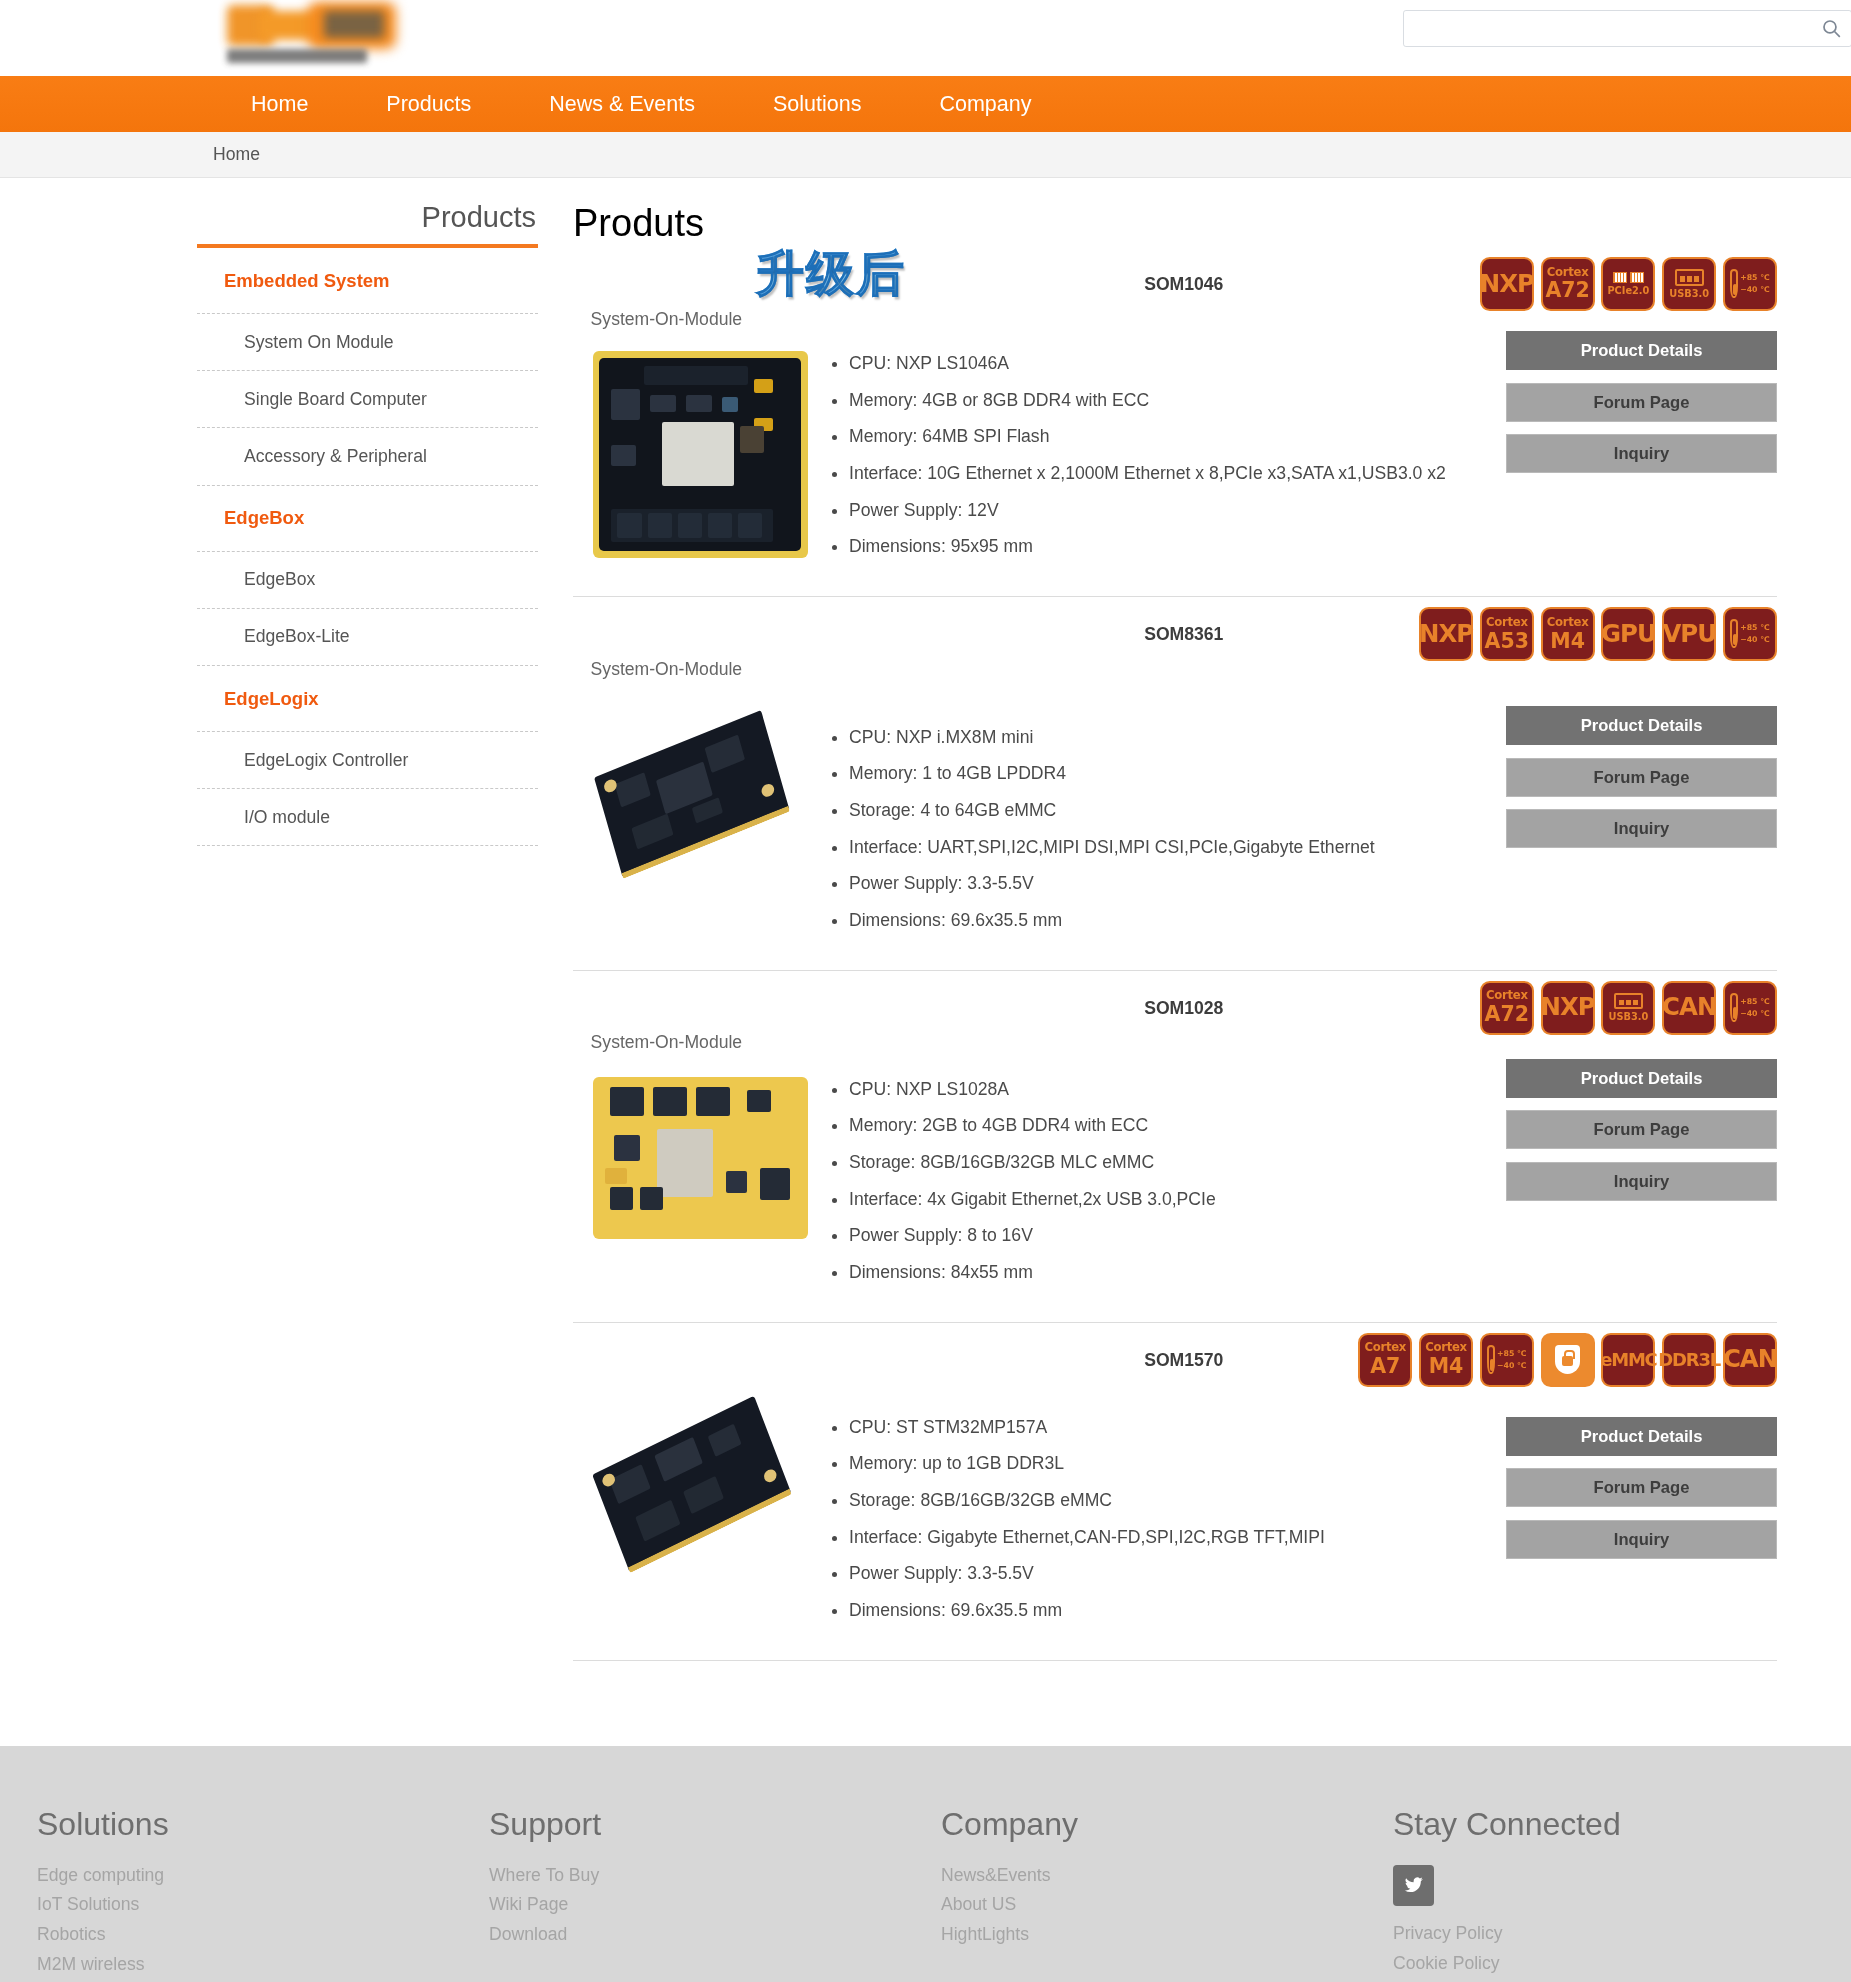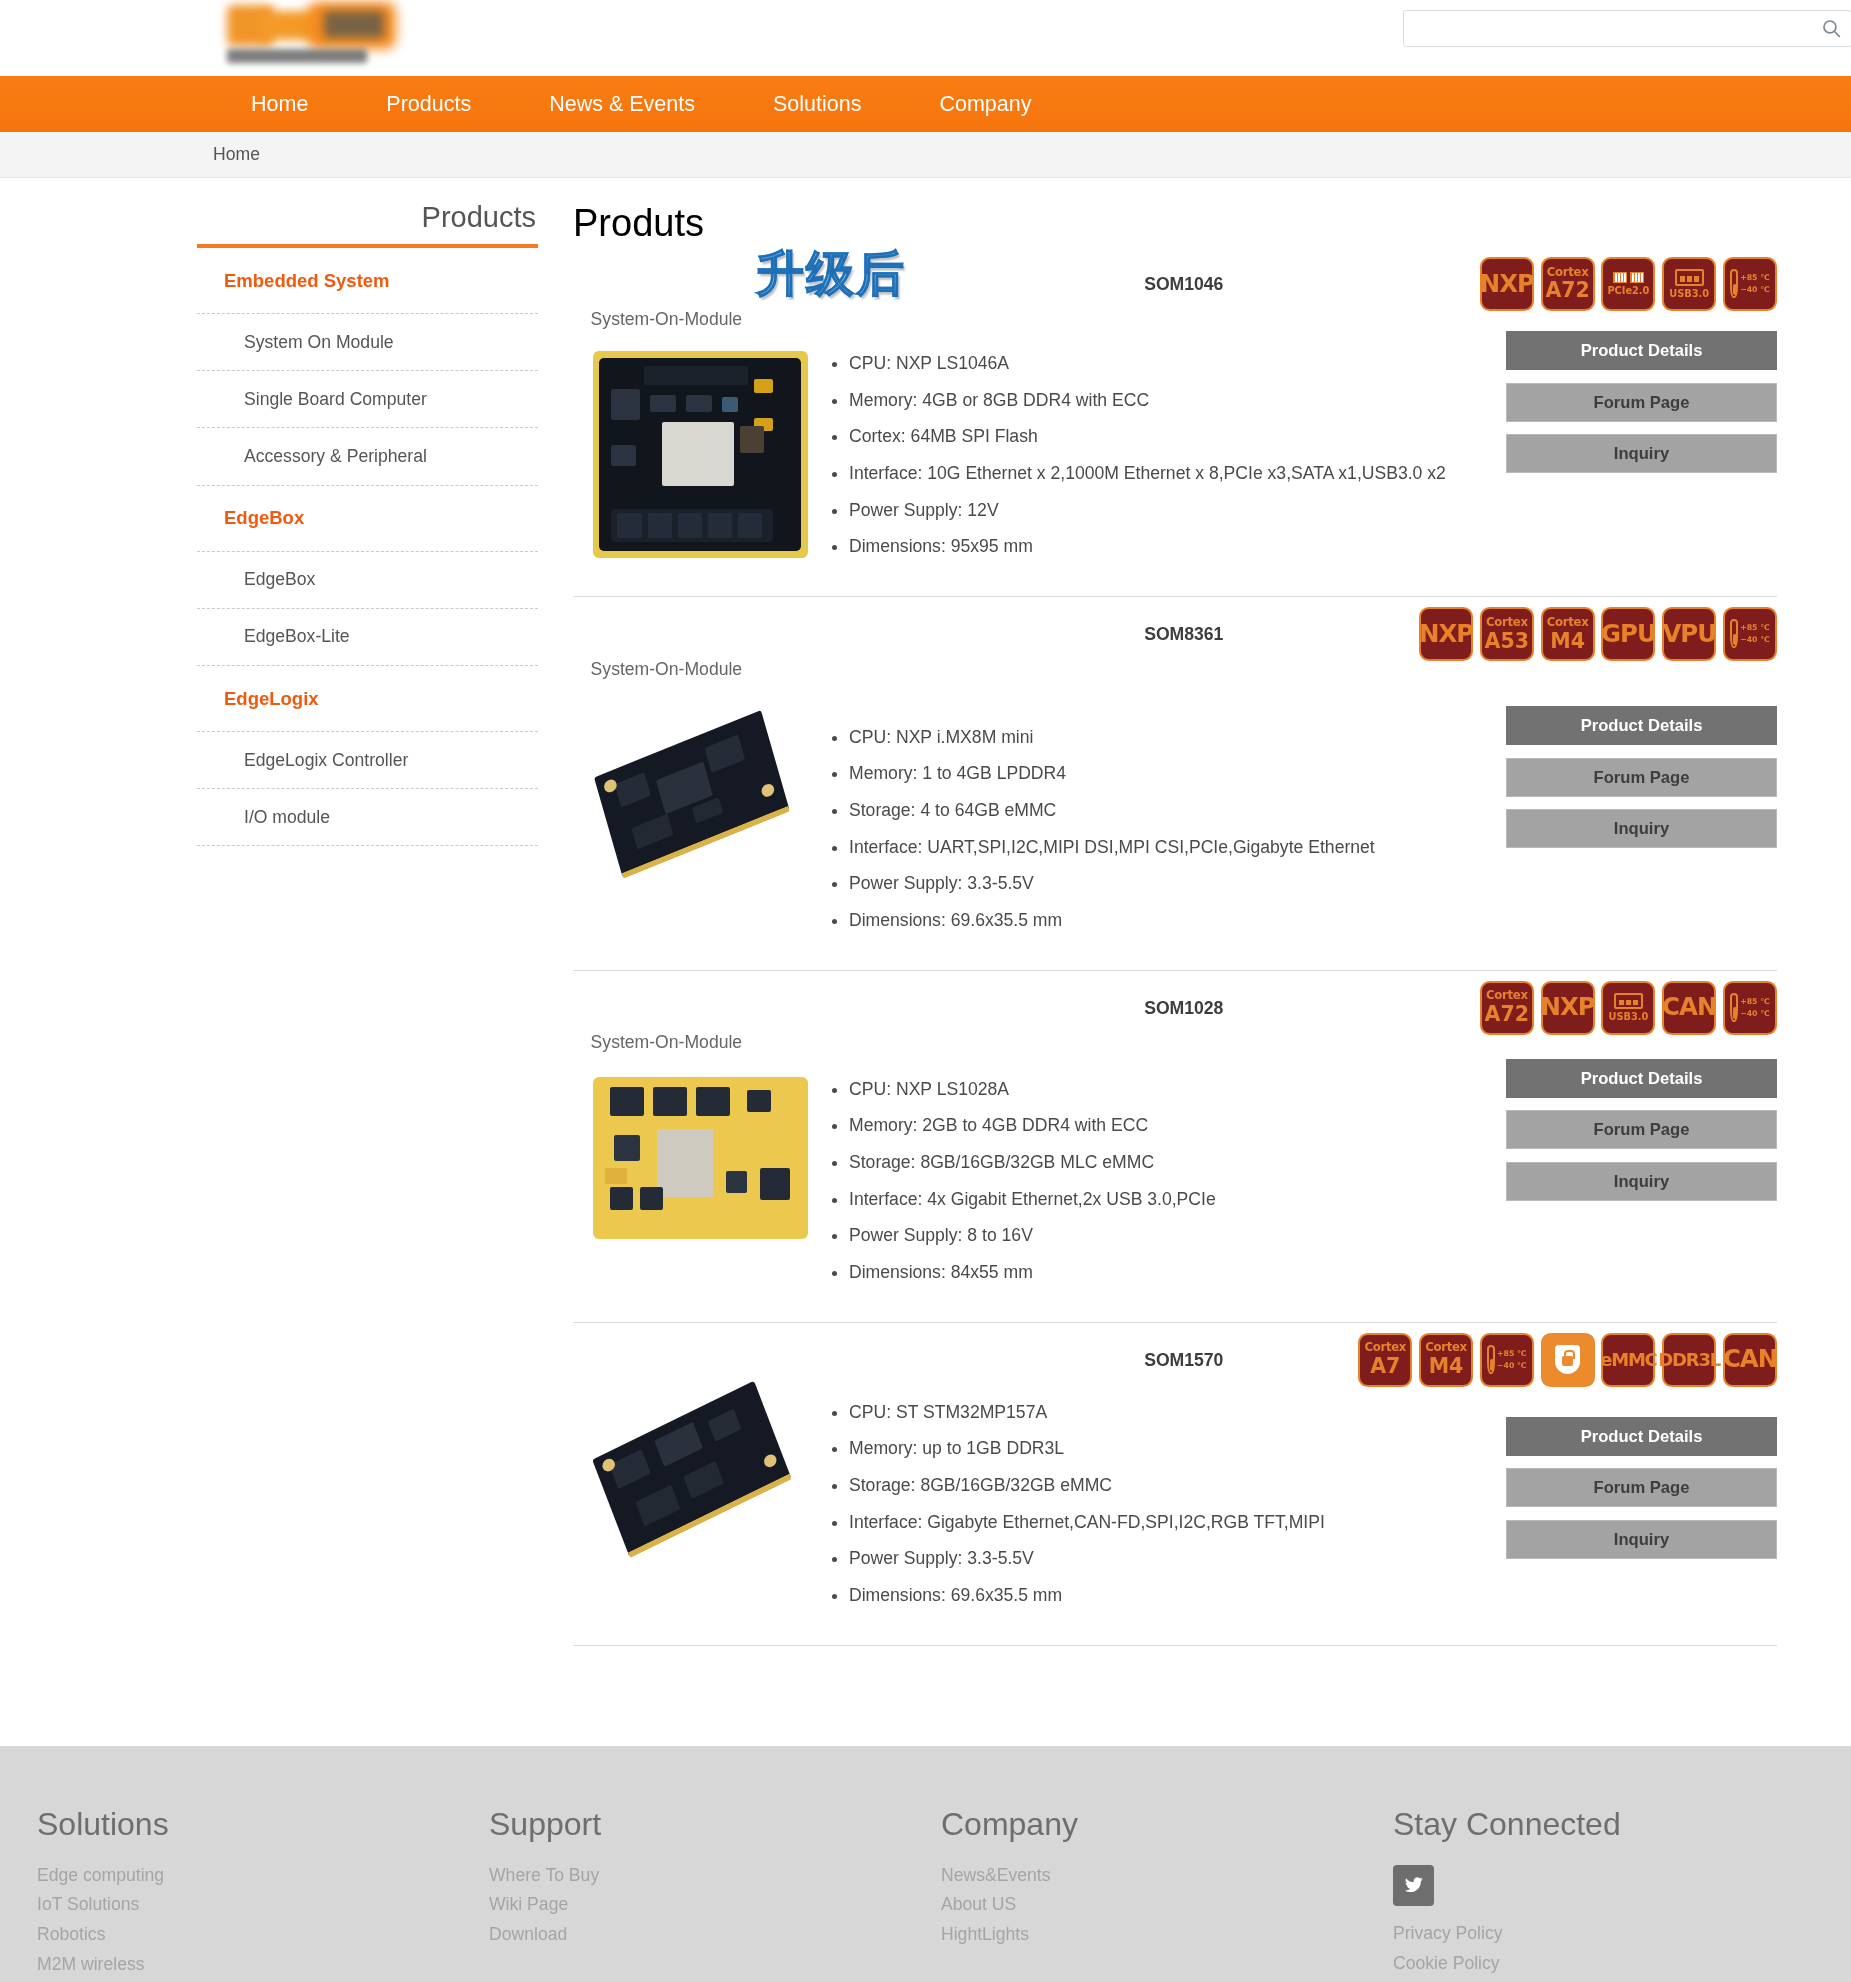--- a/index.html
+++ b/index.html
@@ -373,21 +373,21 @@
               <div class="chip" style="left:39%;top:80%;width:12%;height:13%;background:#232c38;"></div>
               <div class="chip" style="left:54%;top:80%;width:12%;height:13%;background:#232c38;"></div>
               <div class="chip" style="left:69%;top:80%;width:12%;height:13%;background:#232c38;"></div>
             </div>
           </div>
         </div>
         <div class="p-specs">
           <ul>
             <li>CPU: NXP LS1046A</li>
             <li>Memory: 4GB or 8GB DDR4 with ECC</li>
-            <li>Cortex: 64MB SPI Flash</li>
+            <li>Memory: 64MB SPI Flash</li>
             <li>Interface: 10G Ethernet x 2,1000M Ethernet x 8,PCIe x3,SATA x1,USB3.0 x2</li>
             <li>Power Supply: 12V</li>
             <li>Dimensions: 95x95 mm</li>
           </ul>
         </div>
       </div>
 
       <div class="actions" style="top:84px;">
         <a href="#" class="btn btn-primary">Product Details</a>
         <a href="#" class="btn btn-outline">Forum Page</a>
@@ -562,21 +562,21 @@
           <span class="bsolo sm">eMMC</span>
         </div>
         <div class="badge">
           <span class="bsolo sm">DDR3L</span>
         </div>
         <div class="badge">
           <span class="bsolo">CAN</span>
         </div>
       </div>
 
-      <div class="p-body" style="margin-top:29px;">
+      <div class="p-body" style="margin-top:44px;">
         <div class="p-img">
           <div class="som-tilt">
             <div class="tiltboard" style="transform:rotate(-26deg) skewX(-5deg);">
               <div class="chip" style="left:8%;top:12%;width:20%;height:26%;background:#252c37;"></div>
               <div class="chip" style="left:36%;top:10%;width:24%;height:28%;background:#2a313d;"></div>
               <div class="chip" style="left:68%;top:16%;width:16%;height:22%;background:#252c37;"></div>
               <div class="chip" style="left:14%;top:58%;width:22%;height:26%;background:#222933;"></div>
               <div class="chip" style="left:44%;top:56%;width:20%;height:24%;background:#222933;"></div>
               <div class="chip gold" style="left:4%;top:6%;width:7%;height:12%;border-radius:50%;background:#e0c276;"></div>
               <div class="chip gold" style="left:89%;top:74%;width:7%;height:12%;border-radius:50%;background:#e0c276;"></div>

